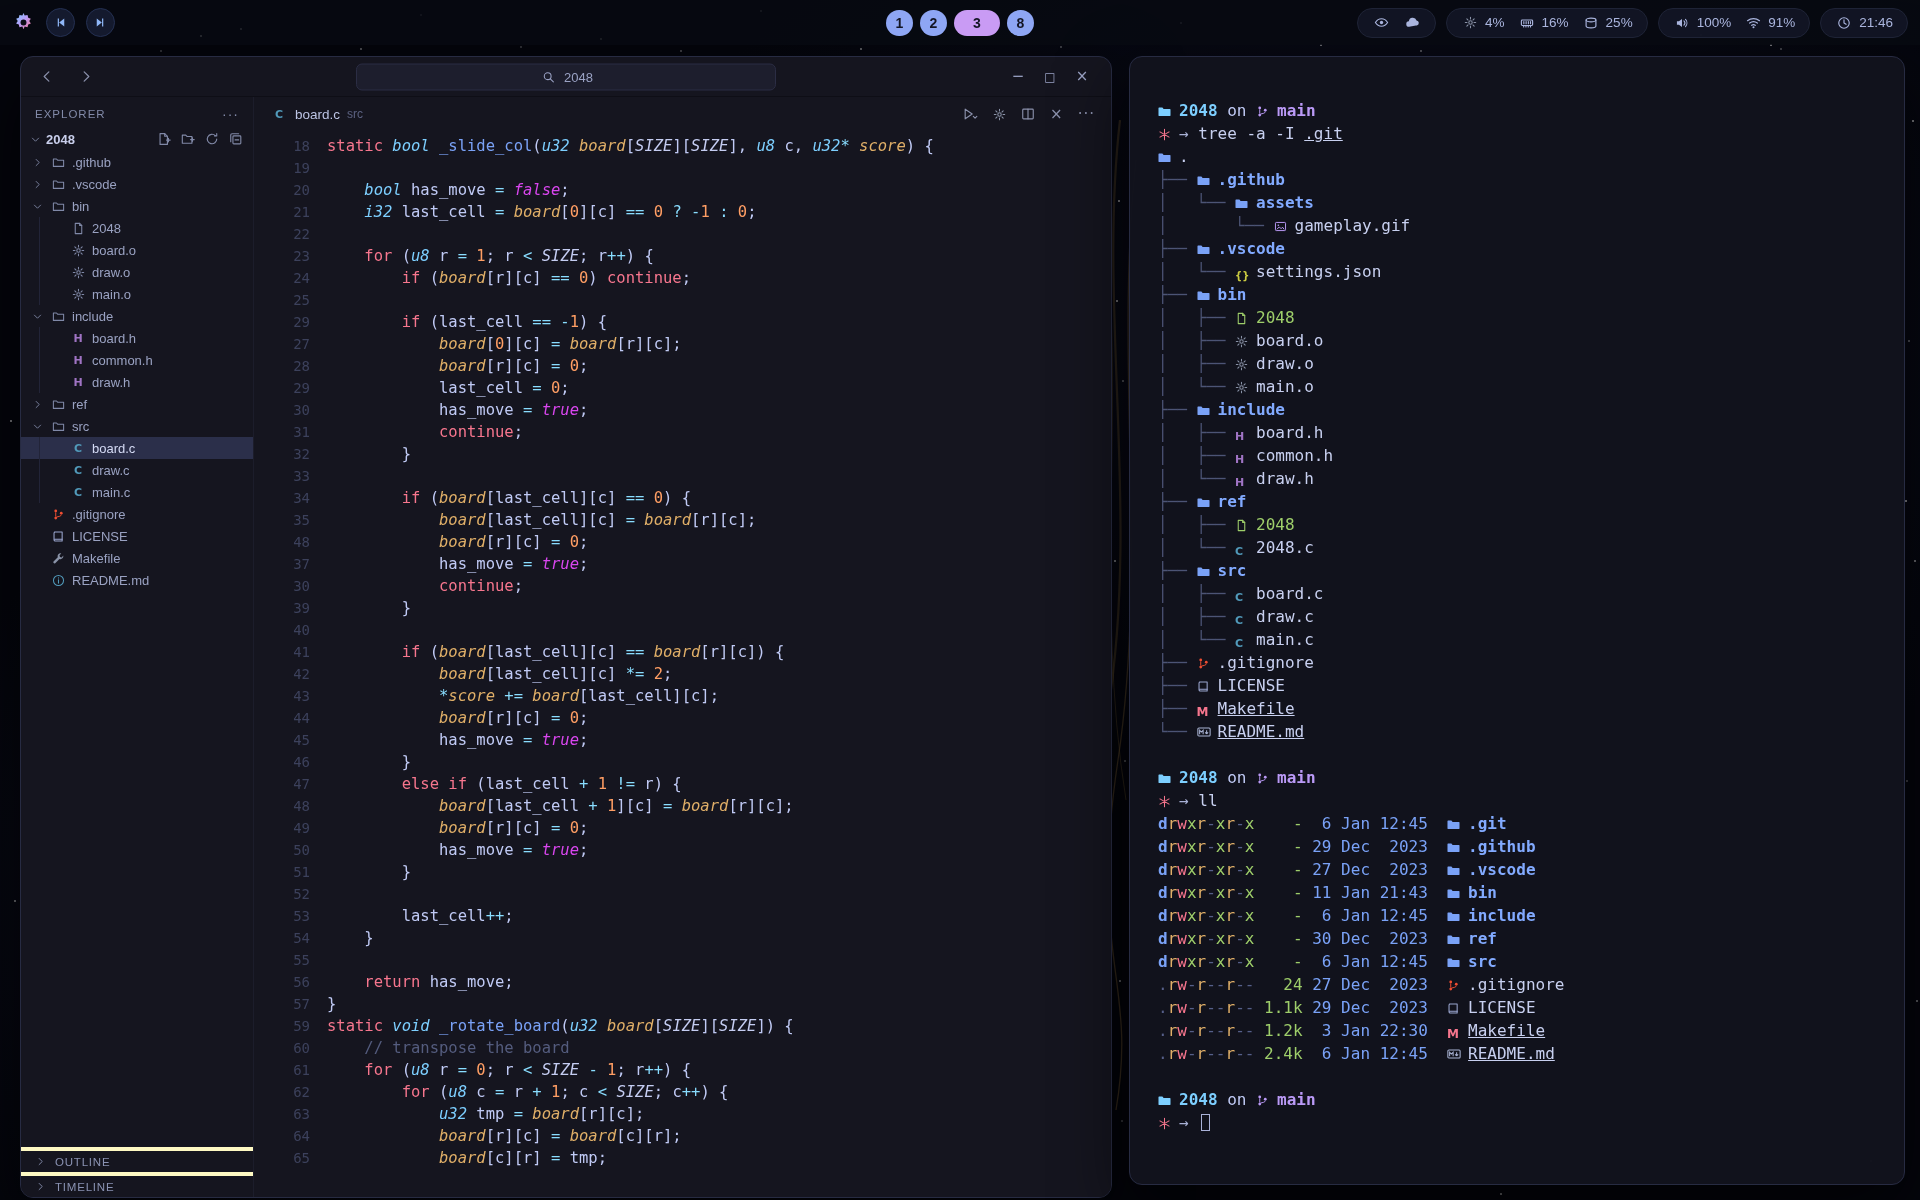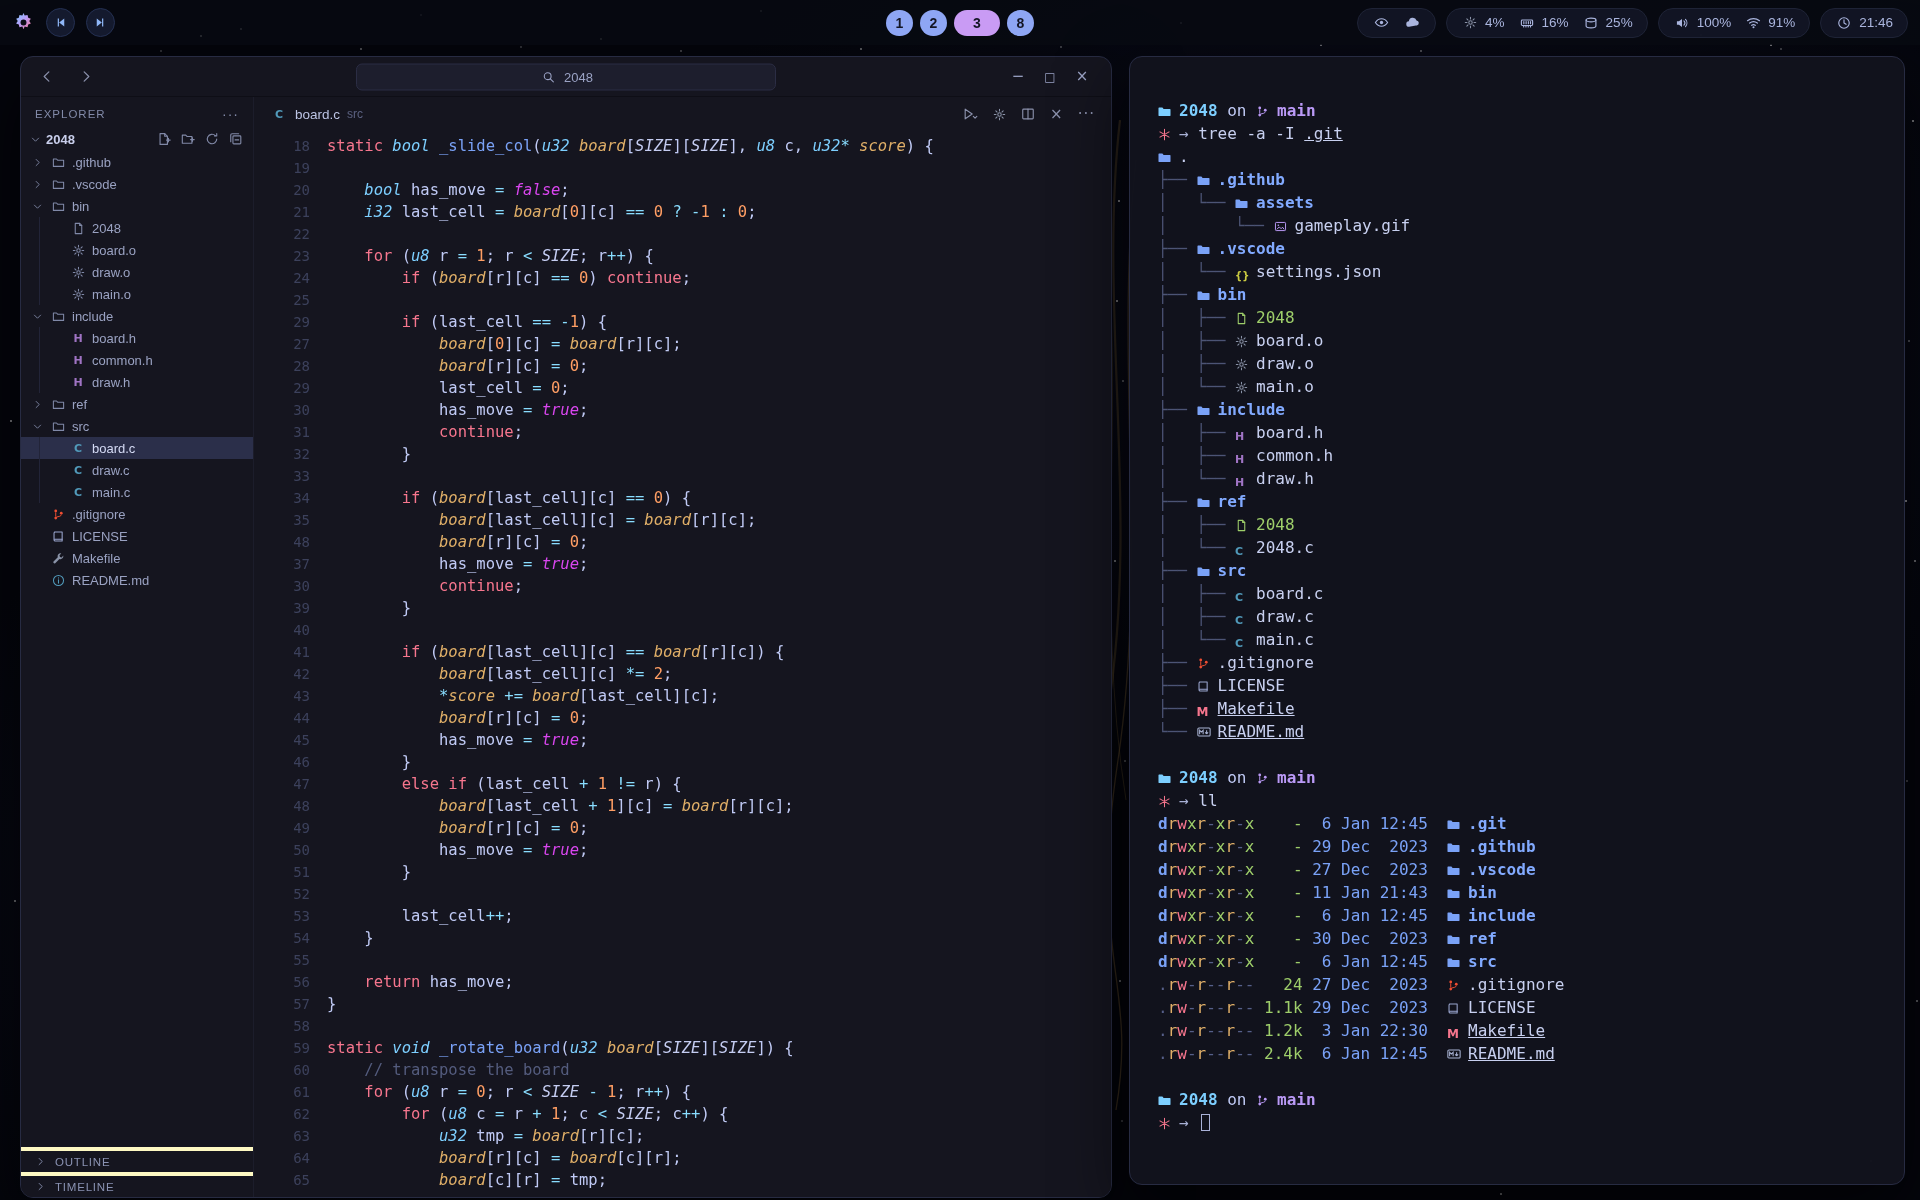--- a/index.html
+++ b/index.html
@@ -725,24 +725,20 @@
           </div>
           <div class="crow">
             <span class="ln">56</span>
             <span class="cl">    <span class="kw">return</span> has_move;</span>
           </div>
           <div class="crow">
             <span class="ln">57</span>
             <span class="cl">}</span>
           </div>
           <div class="crow">
-            <span class="ln">58</span>
-            <span class="cl"></span>
-          </div>
-          <div class="crow">
             <span class="ln">59</span>
             <span class="cl"><span class="kw">static</span> <span class="ty">void</span> <span class="fn">_rotate_board</span>(<span class="ty">u32</span> <span class="par">board</span>[<span class="mac">SIZE</span>][<span class="mac">SIZE</span>]) {</span>
           </div>
           <div class="crow">
             <span class="ln">60</span>
             <span class="cl">    <span class="cmt">// transpose the board</span></span>
           </div>
           <div class="crow">
             <span class="ln">61</span>
             <span class="cl">    <span class="kw">for</span> (<span class="ty">u8</span> r <span class="op">=</span> <span class="num">0</span>; r <span class="op">&lt;</span> <span class="mac">SIZE</span> <span class="op">-</span> <span class="num">1</span>; r<span class="op">++</span>) {</span>

